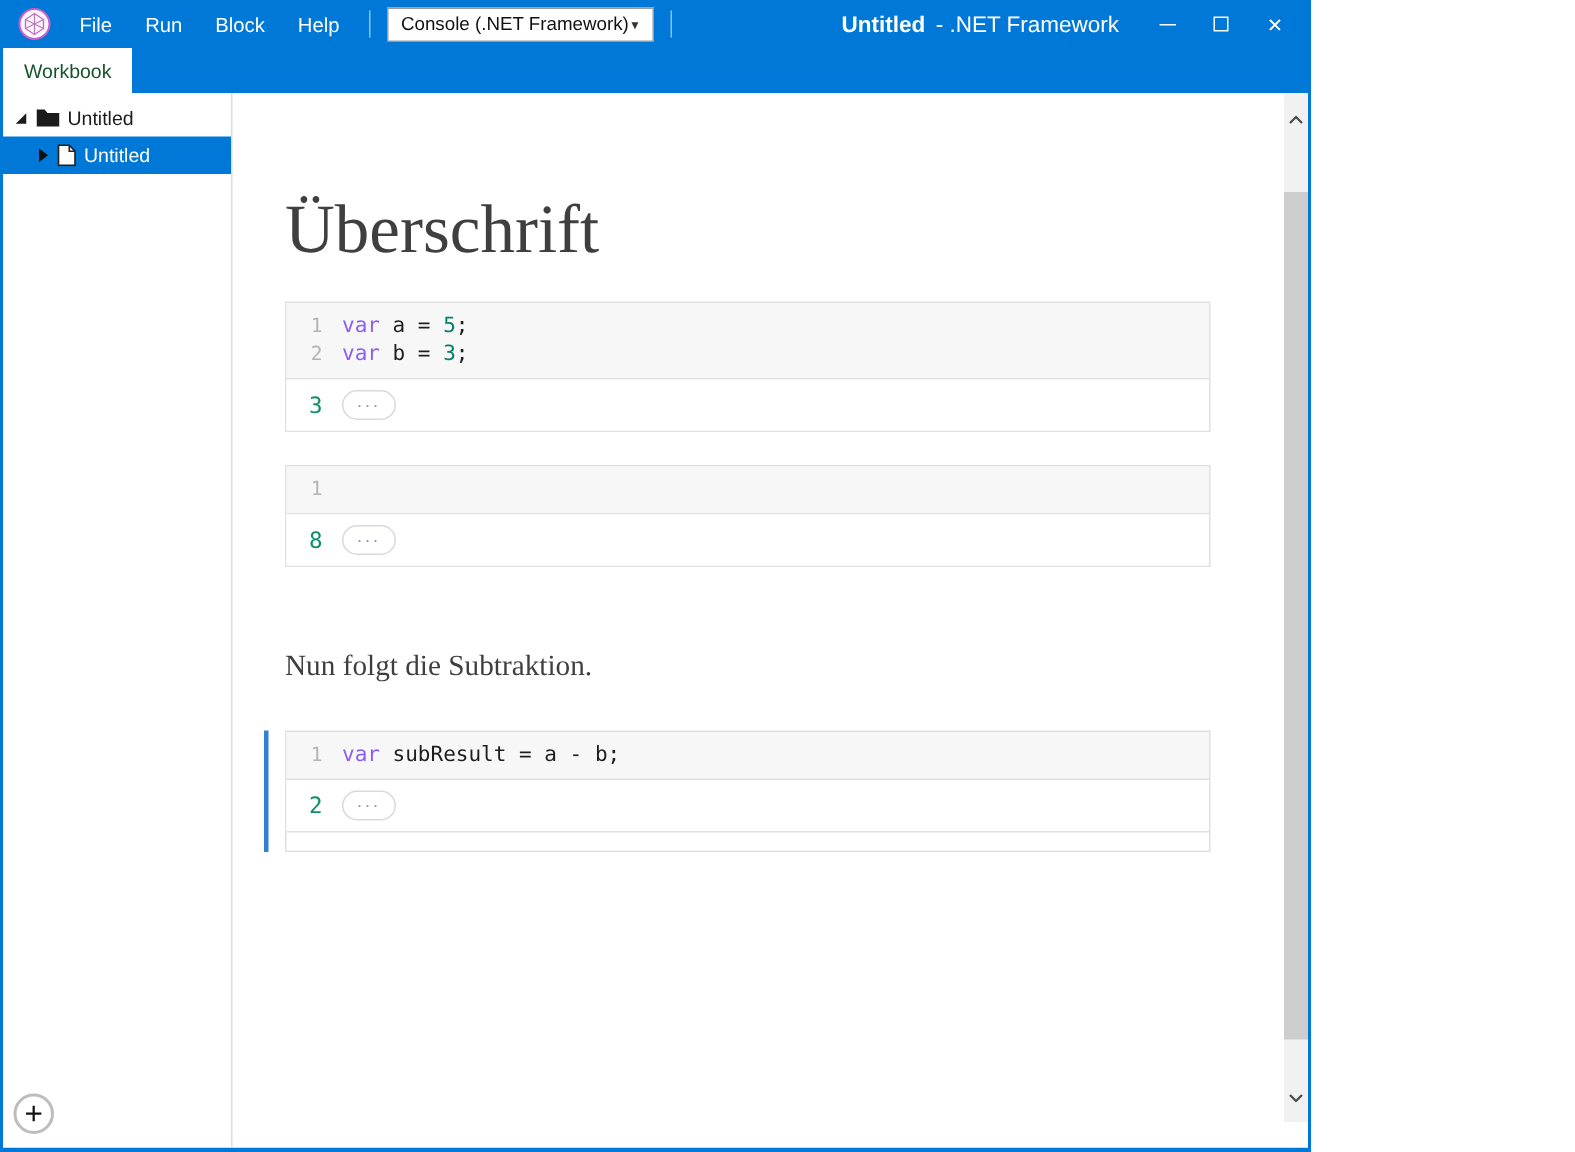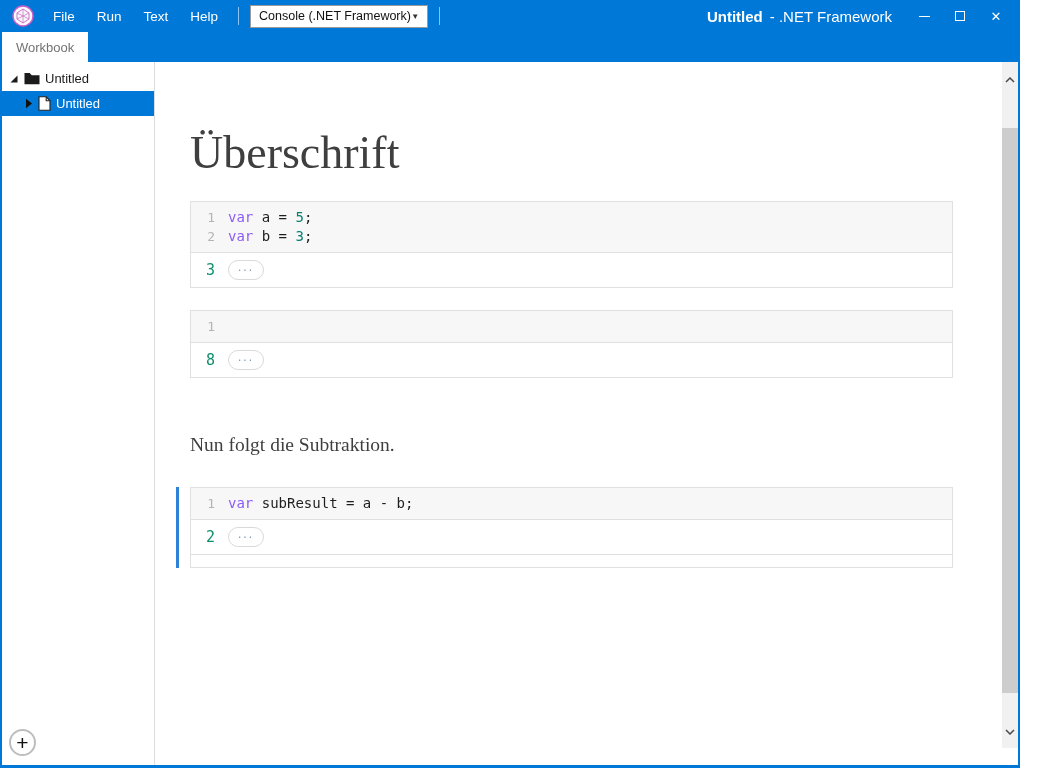--- a/index.html
+++ b/index.html
@@ -1,38 +1,38 @@
 <!DOCTYPE html>
 <html><head>
 <meta charset="utf-8">
 <style>
   * { margin:0; padding:0; box-sizing:border-box; }
   body { font-family:"Liberation Sans", sans-serif; background:#fff; }
 
-  .window { width:1020px; height:768px; background:#0078d7; position:relative; overflow:hidden; }
+  .window { width:874px; height:768px; background:#0078d7; position:relative; overflow:hidden; }
   .window-inner { position:absolute; left:2px; right:2px; top:0; bottom:3px; background:#fff; display:flex; flex-direction:column; }
 
   
   .titlebar { height:32px; background:#0078d7; display:flex; align-items:center; padding-left:8px; flex:none; }
   .app-icon { width:22px; height:22px; margin:0 8px 0 2px; flex:none; }
   .menu-item { color:#fff; font-size:13.5px; padding:0 11px; height:32px; display:flex; align-items:center; cursor:default; }
   .tb-sep { width:1px; height:18px; background:rgba(255,255,255,.55); margin:0 9px; }
   .agent-dropdown { width:178px; height:23px; background:#fff; border:1px solid #9a9a9a; display:flex; align-items:center; padding:0 8px; font-size:12.5px; color:#111; margin:0 2px; }
   .agent-dropdown .caret { margin-left:auto; font-size:8px; color:#333; }
   .tb-spacer { flex:1; }
   .title-group { color:#fff; font-size:15px; margin-right:14px; white-space:nowrap;padding-left:40px; }
   .title-name { font-weight:bold; margin-right:7px; }
   .win-controls { display:flex; height:32px; margin-right:4px; }
   .win-btn { width:36px; height:32px; display:flex; align-items:center; justify-content:center; color:#fff; font-size:13px; }
   .glyph-min { width:11px; height:1px; background:#fff; display:block; }
   .glyph-max { width:10px; height:10px; border:1px solid #fff; display:block; }
 
   
   .tabbar { height:30px; background:#0078d7; display:flex; flex:none; }
-  .tab-active { width:86px; height:30px; background:#fff; color:#737373; font-size:13px; display:flex; align-items:center; padding-left:14px; }
+  .tab-active { width:86px; height:30px; background:#fff; color:#14532d; font-size:13px; display:flex; align-items:center; padding-left:14px; }
 
   
   .main { flex:1; display:flex; min-height:0; }
 
   
   .sidebar { width:153px; background:#fff; border-right:1px solid #dcdcdc; position:relative; flex:none; }
   .tree { padding-top:4px; }
   .tree-row { height:25px; display:flex; align-items:center; font-size:13px; color:#1b1b1b; white-space:nowrap; }
   .tree-row .gap { width:5px; flex:none; }
   .tree-row.selected { background:#0078d7; color:#fff; }
@@ -86,21 +86,21 @@
   <div class="window-inner">
 
     <div class="titlebar">
       <svg class="app-icon" viewBox="0 0 22 22">
         <circle cx="11" cy="11" r="10" fill="#fdf6fd" stroke="#c95ec9" stroke-width="1.4"></circle>
         <polygon points="11,4 17,8 17,14 11,18 5,14 5,8" fill="none" stroke="#c06ec0" stroke-width="0.9"></polygon>
         <path d="M11 4 L11 18 M5 8 L17 14 M17 8 L5 14" stroke="#c06ec0" stroke-width="0.7" fill="none"></path>
       </svg>
       <div class="menu-item">File</div>
       <div class="menu-item">Run</div>
-      <div class="menu-item">Text</div>
+      <div class="menu-item">Block</div>
       <div class="menu-item">Help</div>
       <div class="tb-sep"></div>
       <div class="agent-dropdown">
         <span>Console (.NET Framework)</span>
         <span class="caret">▼</span>
       </div>
       <div class="tb-sep"></div>
       <div class="tb-spacer"></div>
       <div class="title-group">
         <span class="title-name">Untitled</span><span>- .NET Framework</span>

